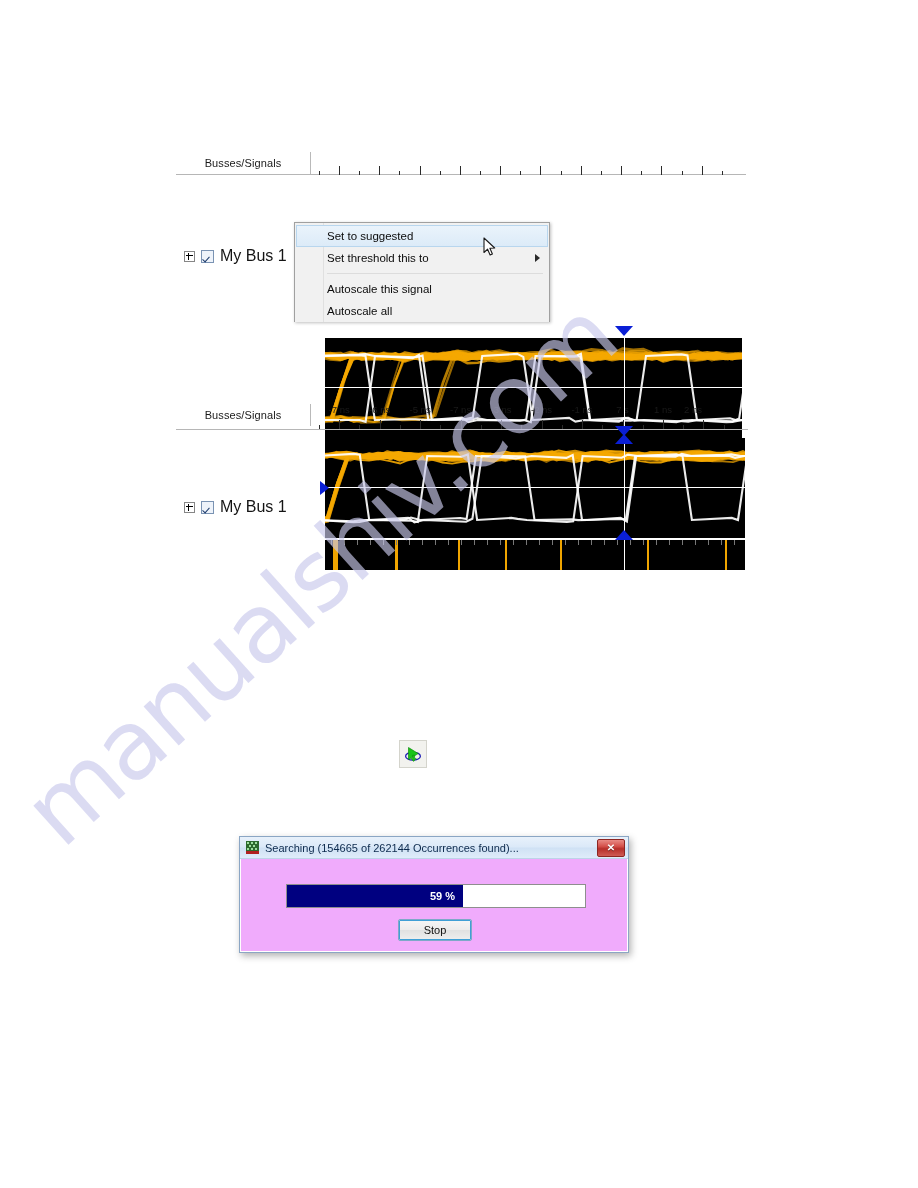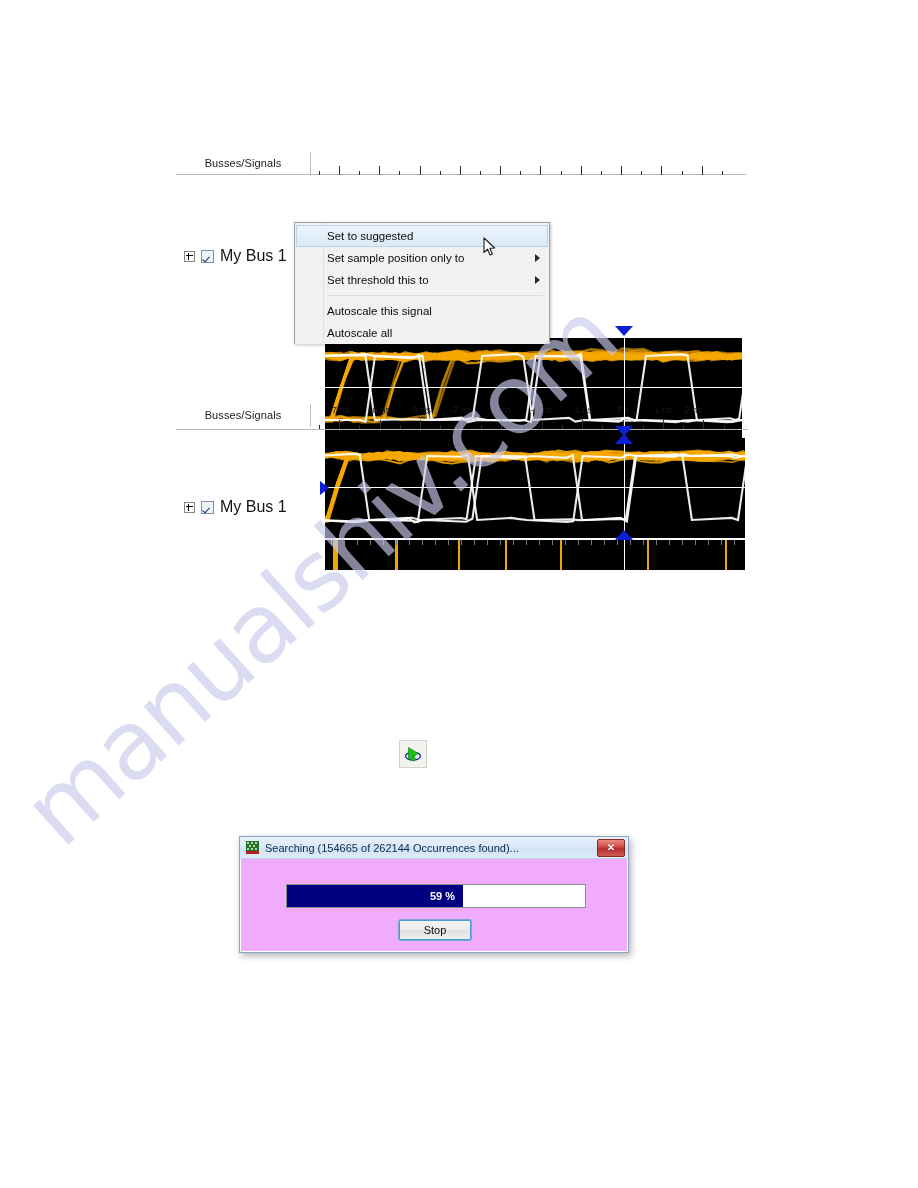--- a/index.html
+++ b/index.html
@@ -479,21 +479,20 @@
     <span class="expander"></span>
     <span class="chk"></span>
     <span>My Bus 1</span>
   </div>
 </div>
 
 <div id="context-menu" style="left:294px; top:222px; width:254px;">
   <div class="gutter"></div>
   <div id="menu-items" style="position:relative; padding-top:2px;">
       <div class="menu-item highlight"><span>Set to suggested</span></div>
-      <div class="menu-item"><span>Set sample position only to</span><span class="submenu-arrow"></span></div>
       <div class="menu-item"><span>Set threshold this to</span><span class="submenu-arrow"></span></div>
       <div class="menu-sep"></div>
       <div class="menu-item"><span>Autoscale this signal</span></div>
       <div class="menu-item"><span>Autoscale all</span></div>
     </div>
 </div>
 
 <svg id="mouse-cursor" style="left:483px; top:237px;" width="14" height="20" viewBox="0 0 14 20">
   <path d="M1,1 L1,15.5 L4.6,12.2 L7.1,18 L9.4,17 L6.9,11.3 L11.7,11.0 Z" fill="#ffffff" stroke="#1a1a1a" stroke-width="1.1" stroke-linejoin="round"></path>
 </svg>

